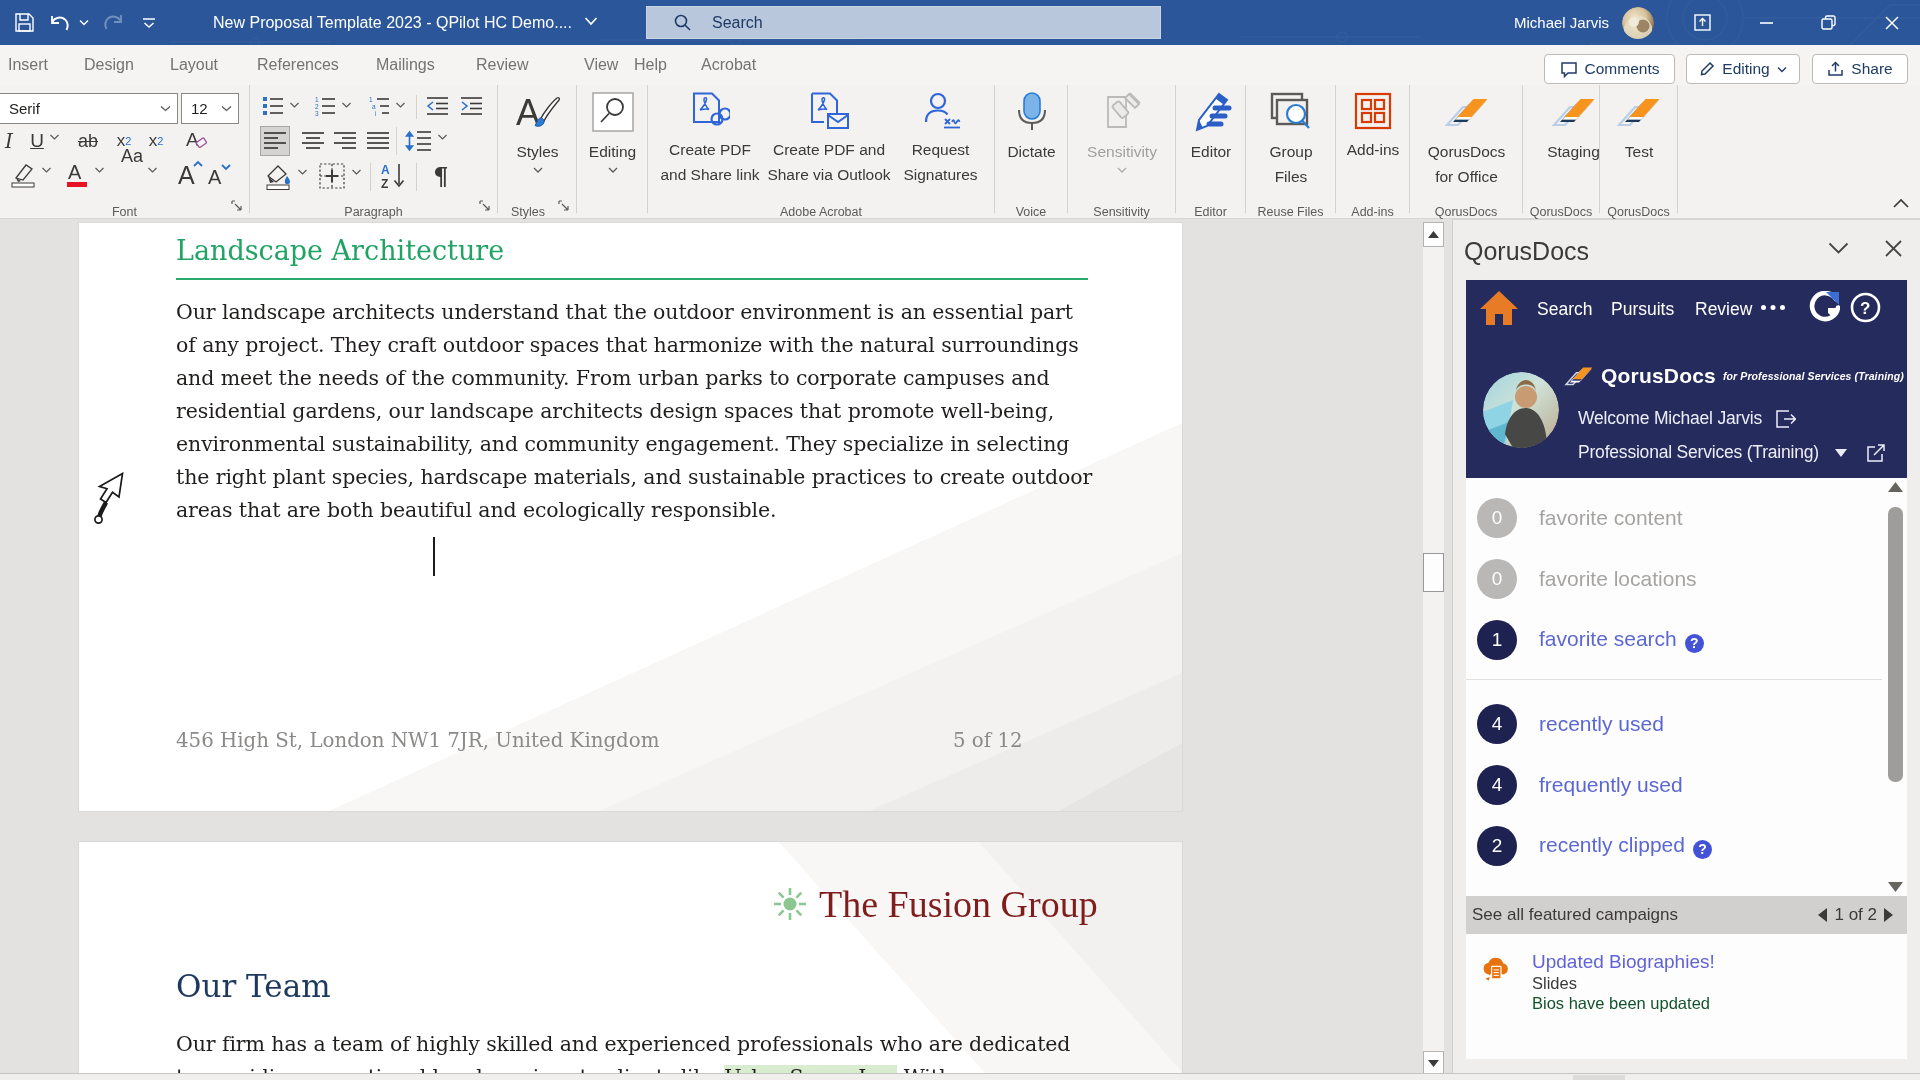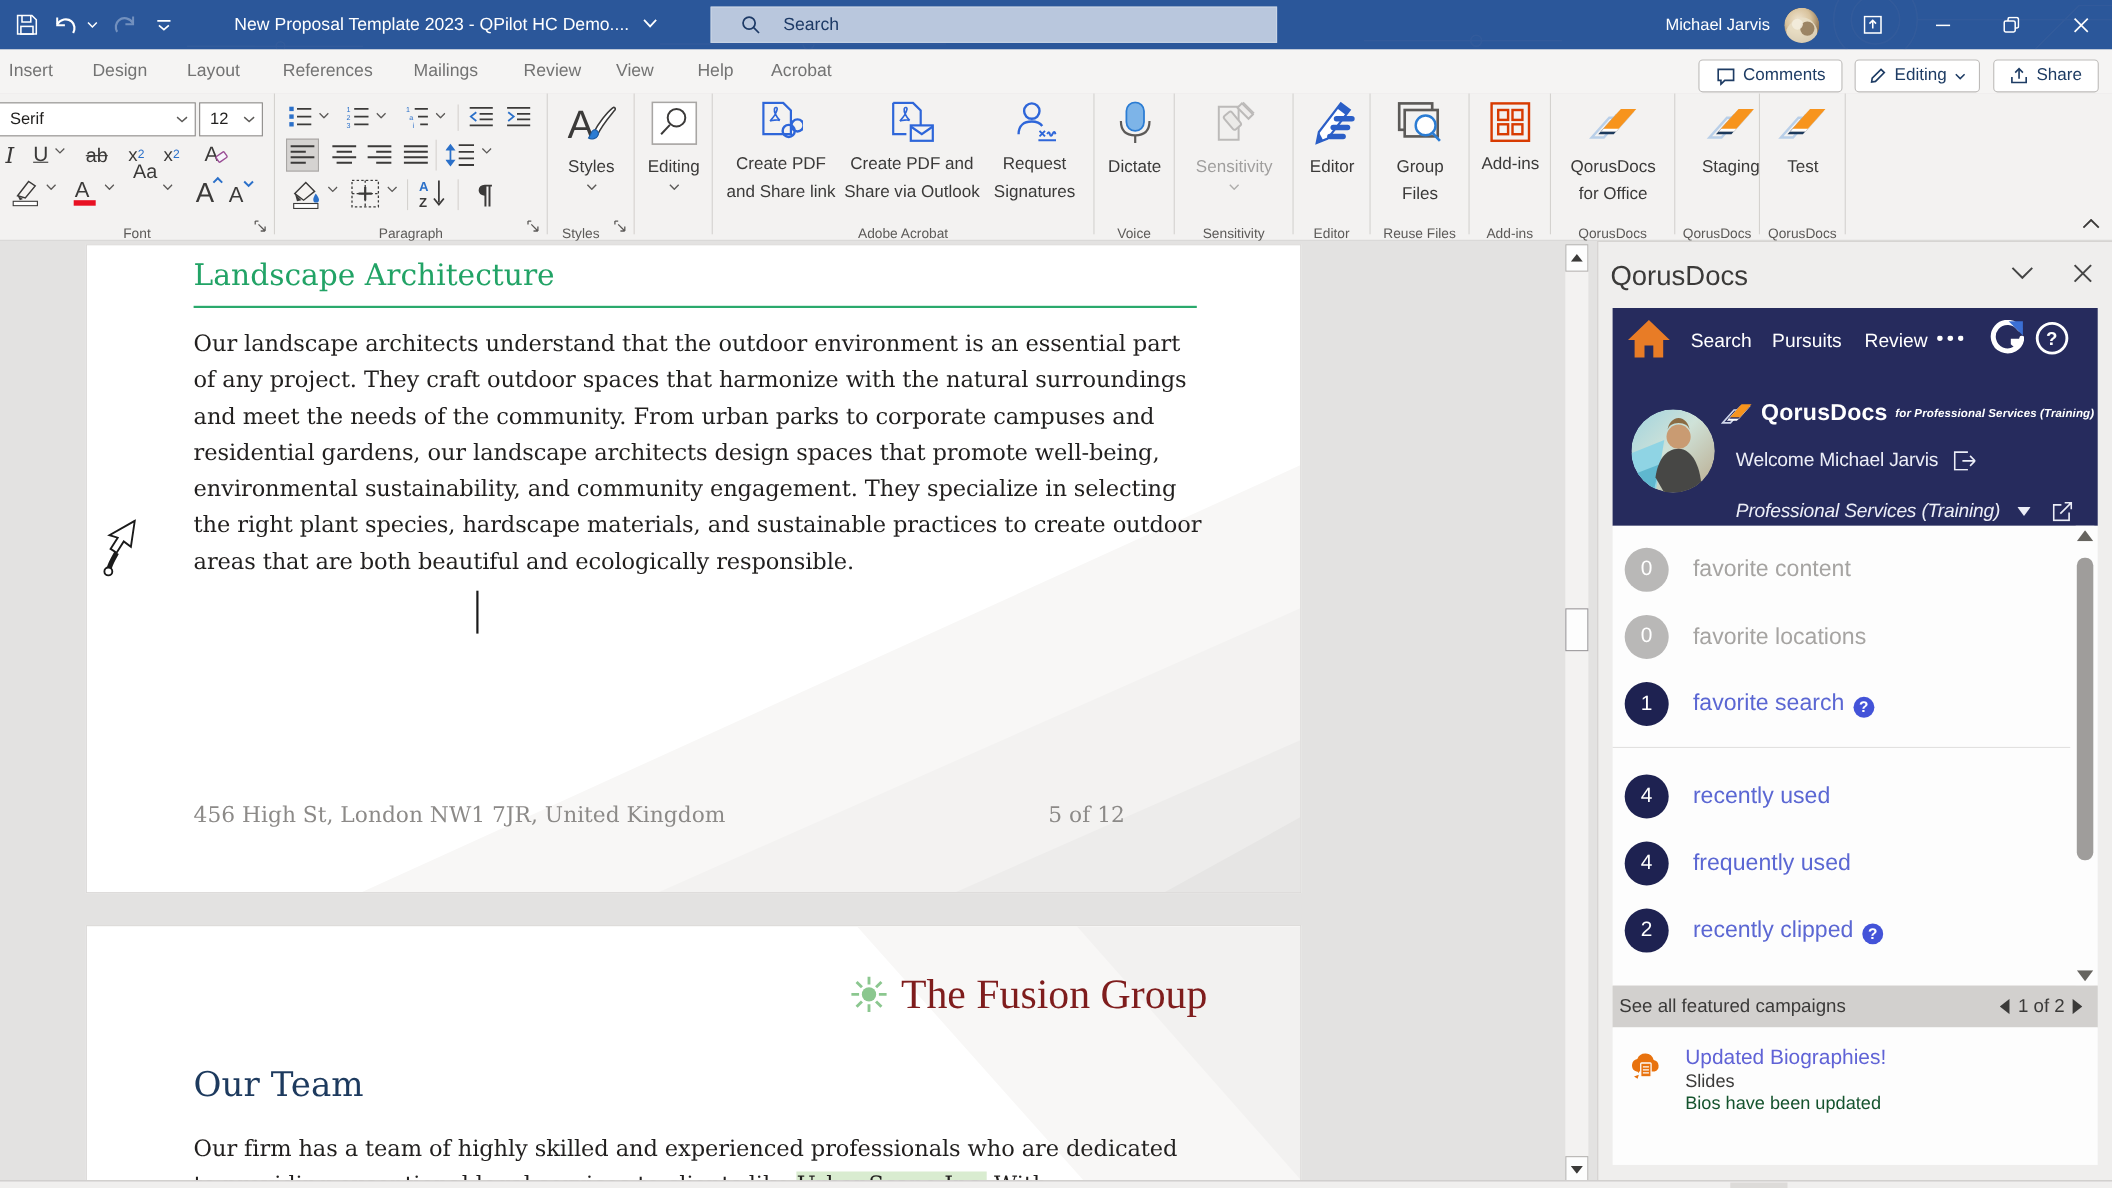--- a/index.html
+++ b/index.html
@@ -70,21 +70,21 @@
   #panel-chevron { position:absolute; left:375px; top:22px; }
   #panel-close { position:absolute; left:432px; top:20px; }
   #navy { position:absolute; left:13px; top:60px; width:441px; height:198px; background:#262b5d; color:#fff; }
   #navy .navrow { position:absolute; left:0; top:12px; width:100%; height:34px; }
   .navlink { position:absolute; top:0; height:34px; display:flex; align-items:center; font-size:17.5px; color:#fff; }
   #brandrow { position:absolute; left:98px; top:83px; display:flex; align-items:center; white-space:nowrap; }
   #brand-name { font-size:21px; font-weight:bold; letter-spacing:.2px; margin-left:7px; }
   #brand-sub { font-size:10.5px; font-style:italic; font-weight:bold; margin-left:7px; letter-spacing:.1px; }
   #pavatar { position:absolute; left:17px; top:92px; width:76px; height:76px; border-radius:50%; overflow:hidden; }
   #welcome-row { position:absolute; left:112px; top:128px; display:flex; align-items:center; gap:14px; letter-spacing:-0.2px; font-size:17.5px; color:#eceef7; white-space:nowrap; }
-  #account-row { position:absolute; left:112px; top:174px; display:flex; align-items:center; letter-spacing:-0.2px; font-size:17.5px; color:#eceef7; white-space:nowrap;font-style:italic; }
+  #account-row { position:absolute; left:112px; top:162px; display:flex; align-items:center; letter-spacing:-0.2px; font-size:17.5px; color:#eceef7; white-space:nowrap; }
   #listarea { position:absolute; left:13px; top:258px; width:441px; height:418px; background:#fdfdfd; }
   .litem { position:absolute; left:0; width:100%; height:40px; }
   .badge { position:absolute; left:11px; top:0; width:40px; height:40px; border-radius:50%; color:#fff; font-size:19px; display:flex; align-items:center; justify-content:center; }
   .badge.off { background:#b9b8b7; }
   .badge.on { background:#1e2251; }
   .litem .txt { position:absolute; left:73px; top:50%; transform:translateY(-50%); font-size:21px; }
   .txt.off { color:#a6a4a2; }
   .txt.on { color:#5b67d3; }
   .qhelp { display:inline-block; width:19px; height:19px; border-radius:50%; background:#4353d8; color:#fff; font-size:14px; font-weight:bold; text-align:center; line-height:19px; vertical-align:-2px; margin-left:8px; }
   #list-divider { position:absolute; left:0; top:201px; width:416px; height:1px; background:#e2e1e0; }
@@ -219,21 +219,21 @@
   </div>
 </div>
 
 <div id="tabrow">
   <span class="rtab" style="left:8px;">Insert</span>
   <span class="rtab" style="left:84px;">Design</span>
   <span class="rtab" style="left:170px;">Layout</span>
   <span class="rtab" style="left:257px;">References</span>
   <span class="rtab" style="left:376px;">Mailings</span>
   <span class="rtab" style="left:476px;">Review</span>
-  <span class="rtab" style="left:560px;text-align:center;">View</span>
+  <span class="rtab" style="left:584px;text-align:center;">View</span>
   <span class="rtab" style="left:634px;">Help</span>
   <span class="rtab" style="left:701px;">Acrobat</span>
 
   <div class="pillbtn" style="left:1544px; width:131px;">
     <svg width="18" height="17" viewBox="0 0 18 17" fill="none" stroke="#1e3c64" stroke-width="1.5">
       <path d="M2 2 H16 V12 H8 L4.5 15.5 V12 H2 Z"></path>
     </svg>
     <span>Comments</span>
   </div>
   <div class="pillbtn" style="left:1686px; width:114px;">

